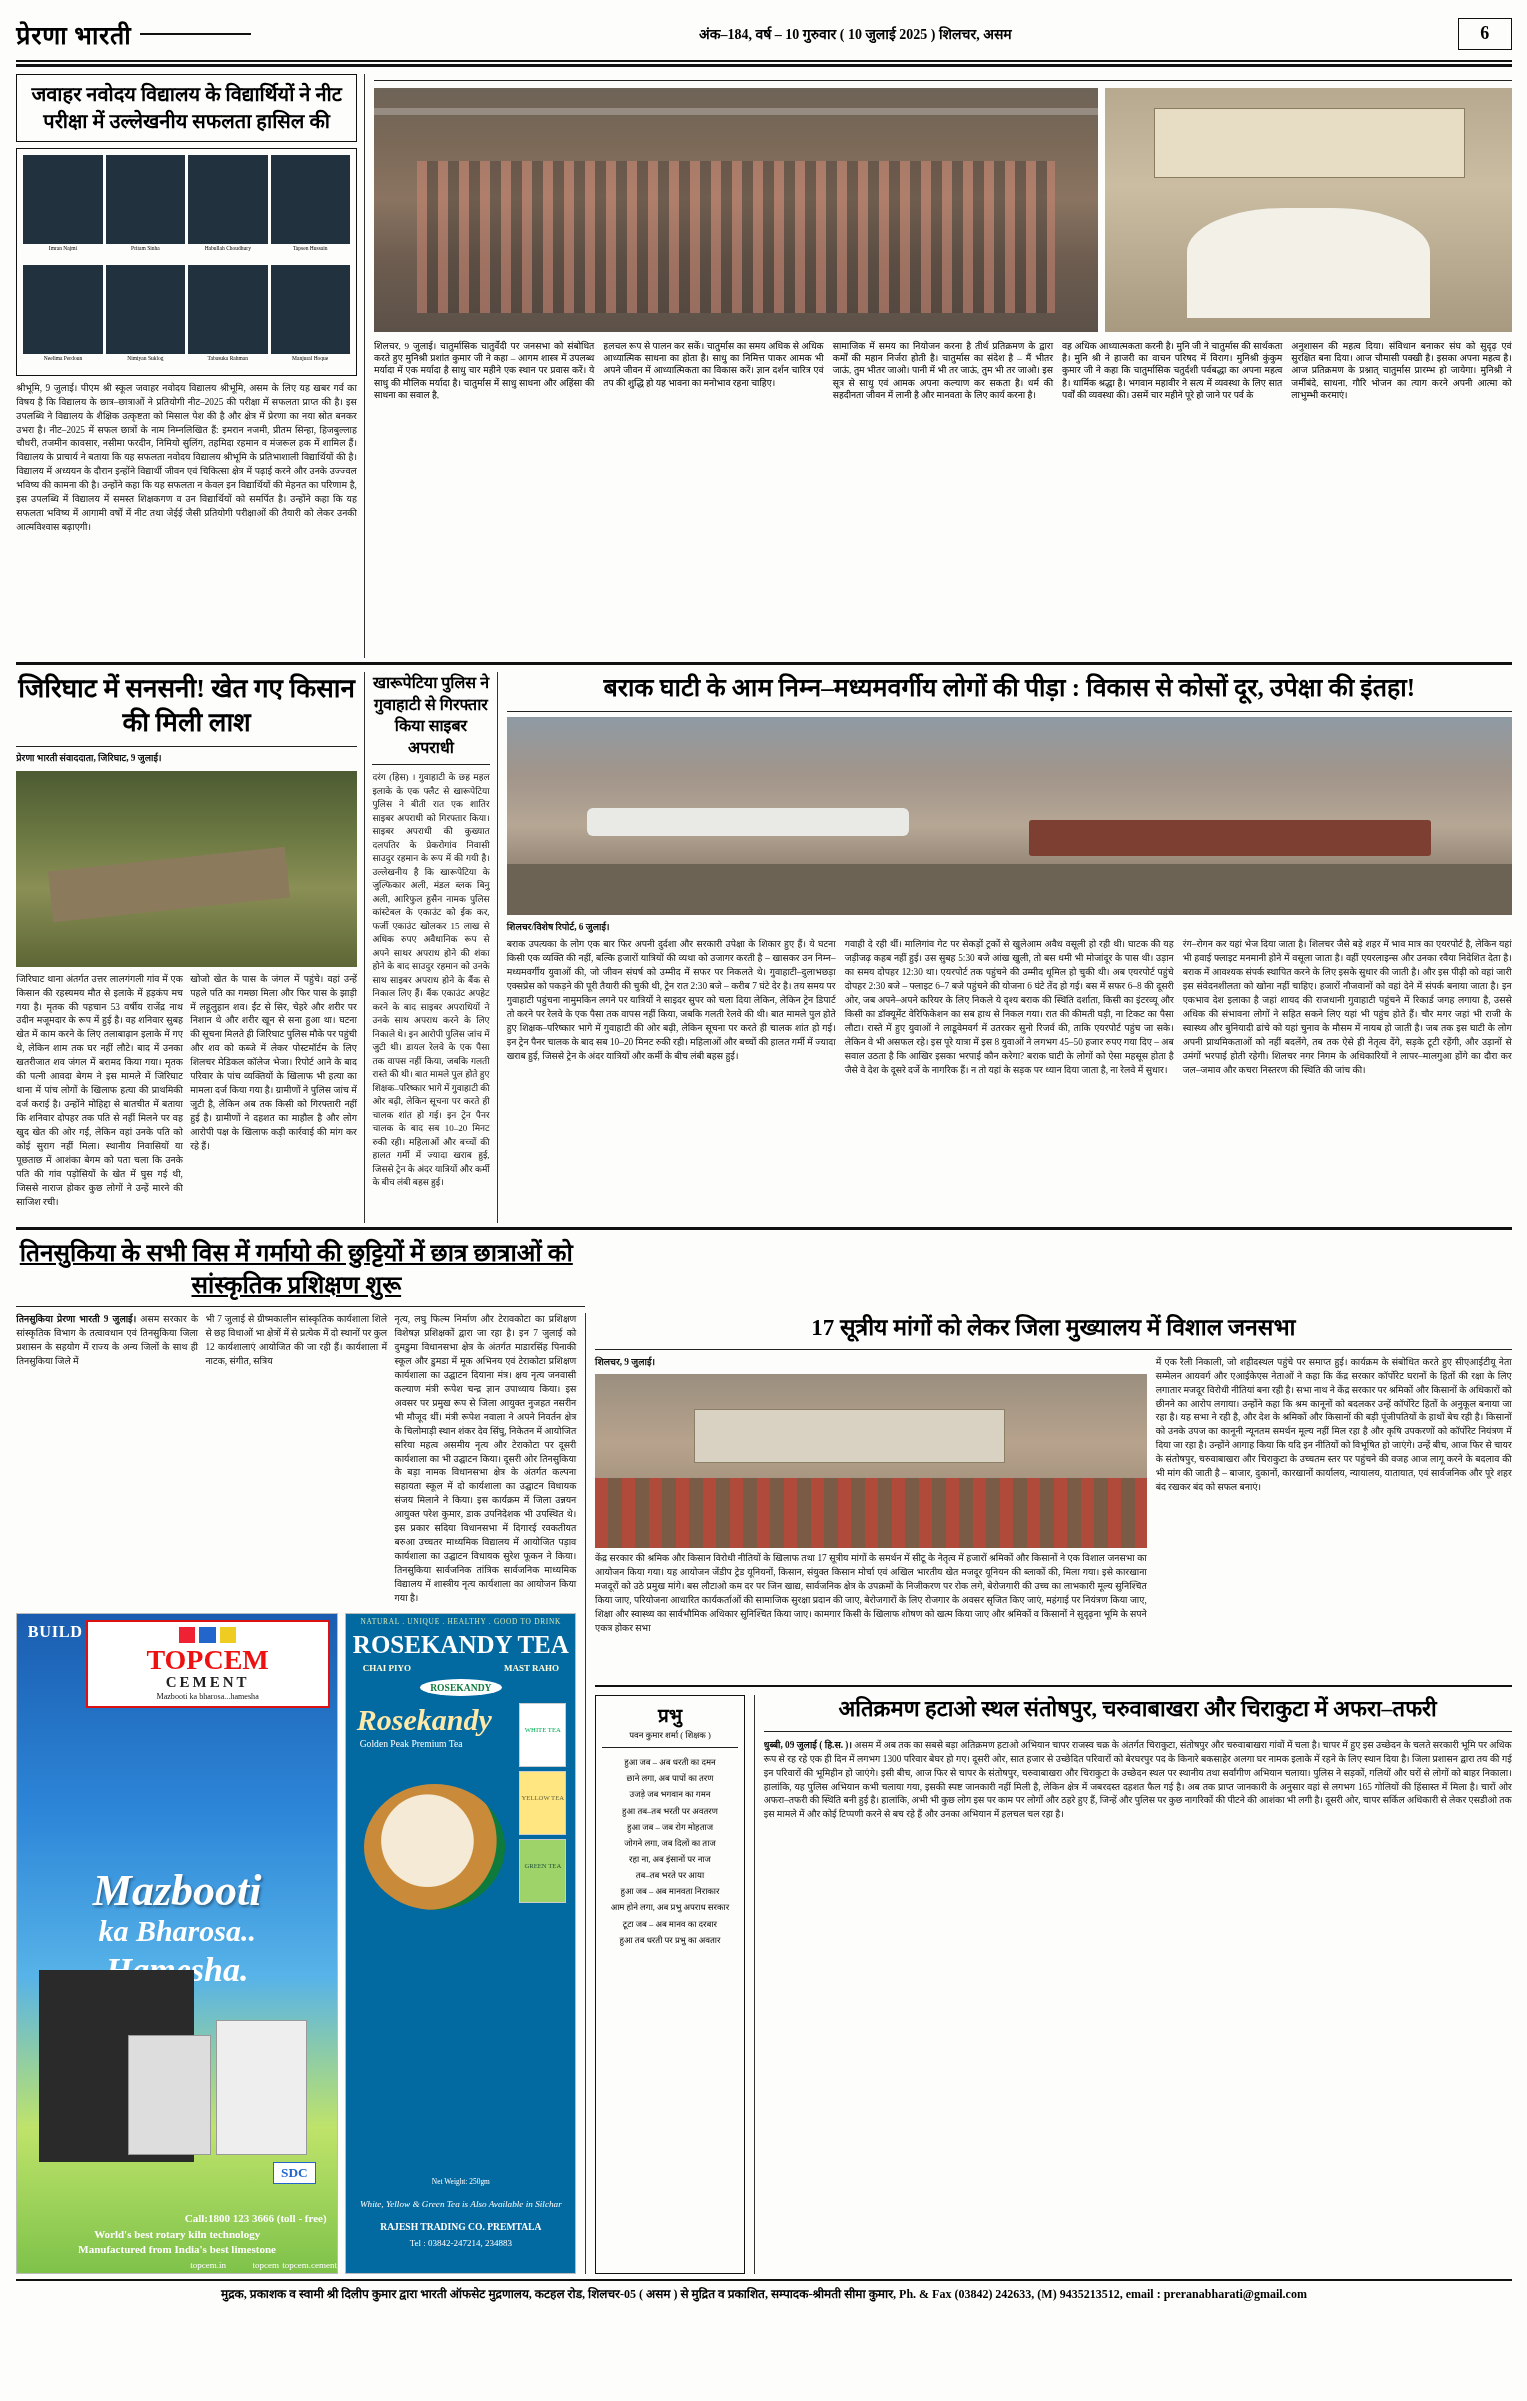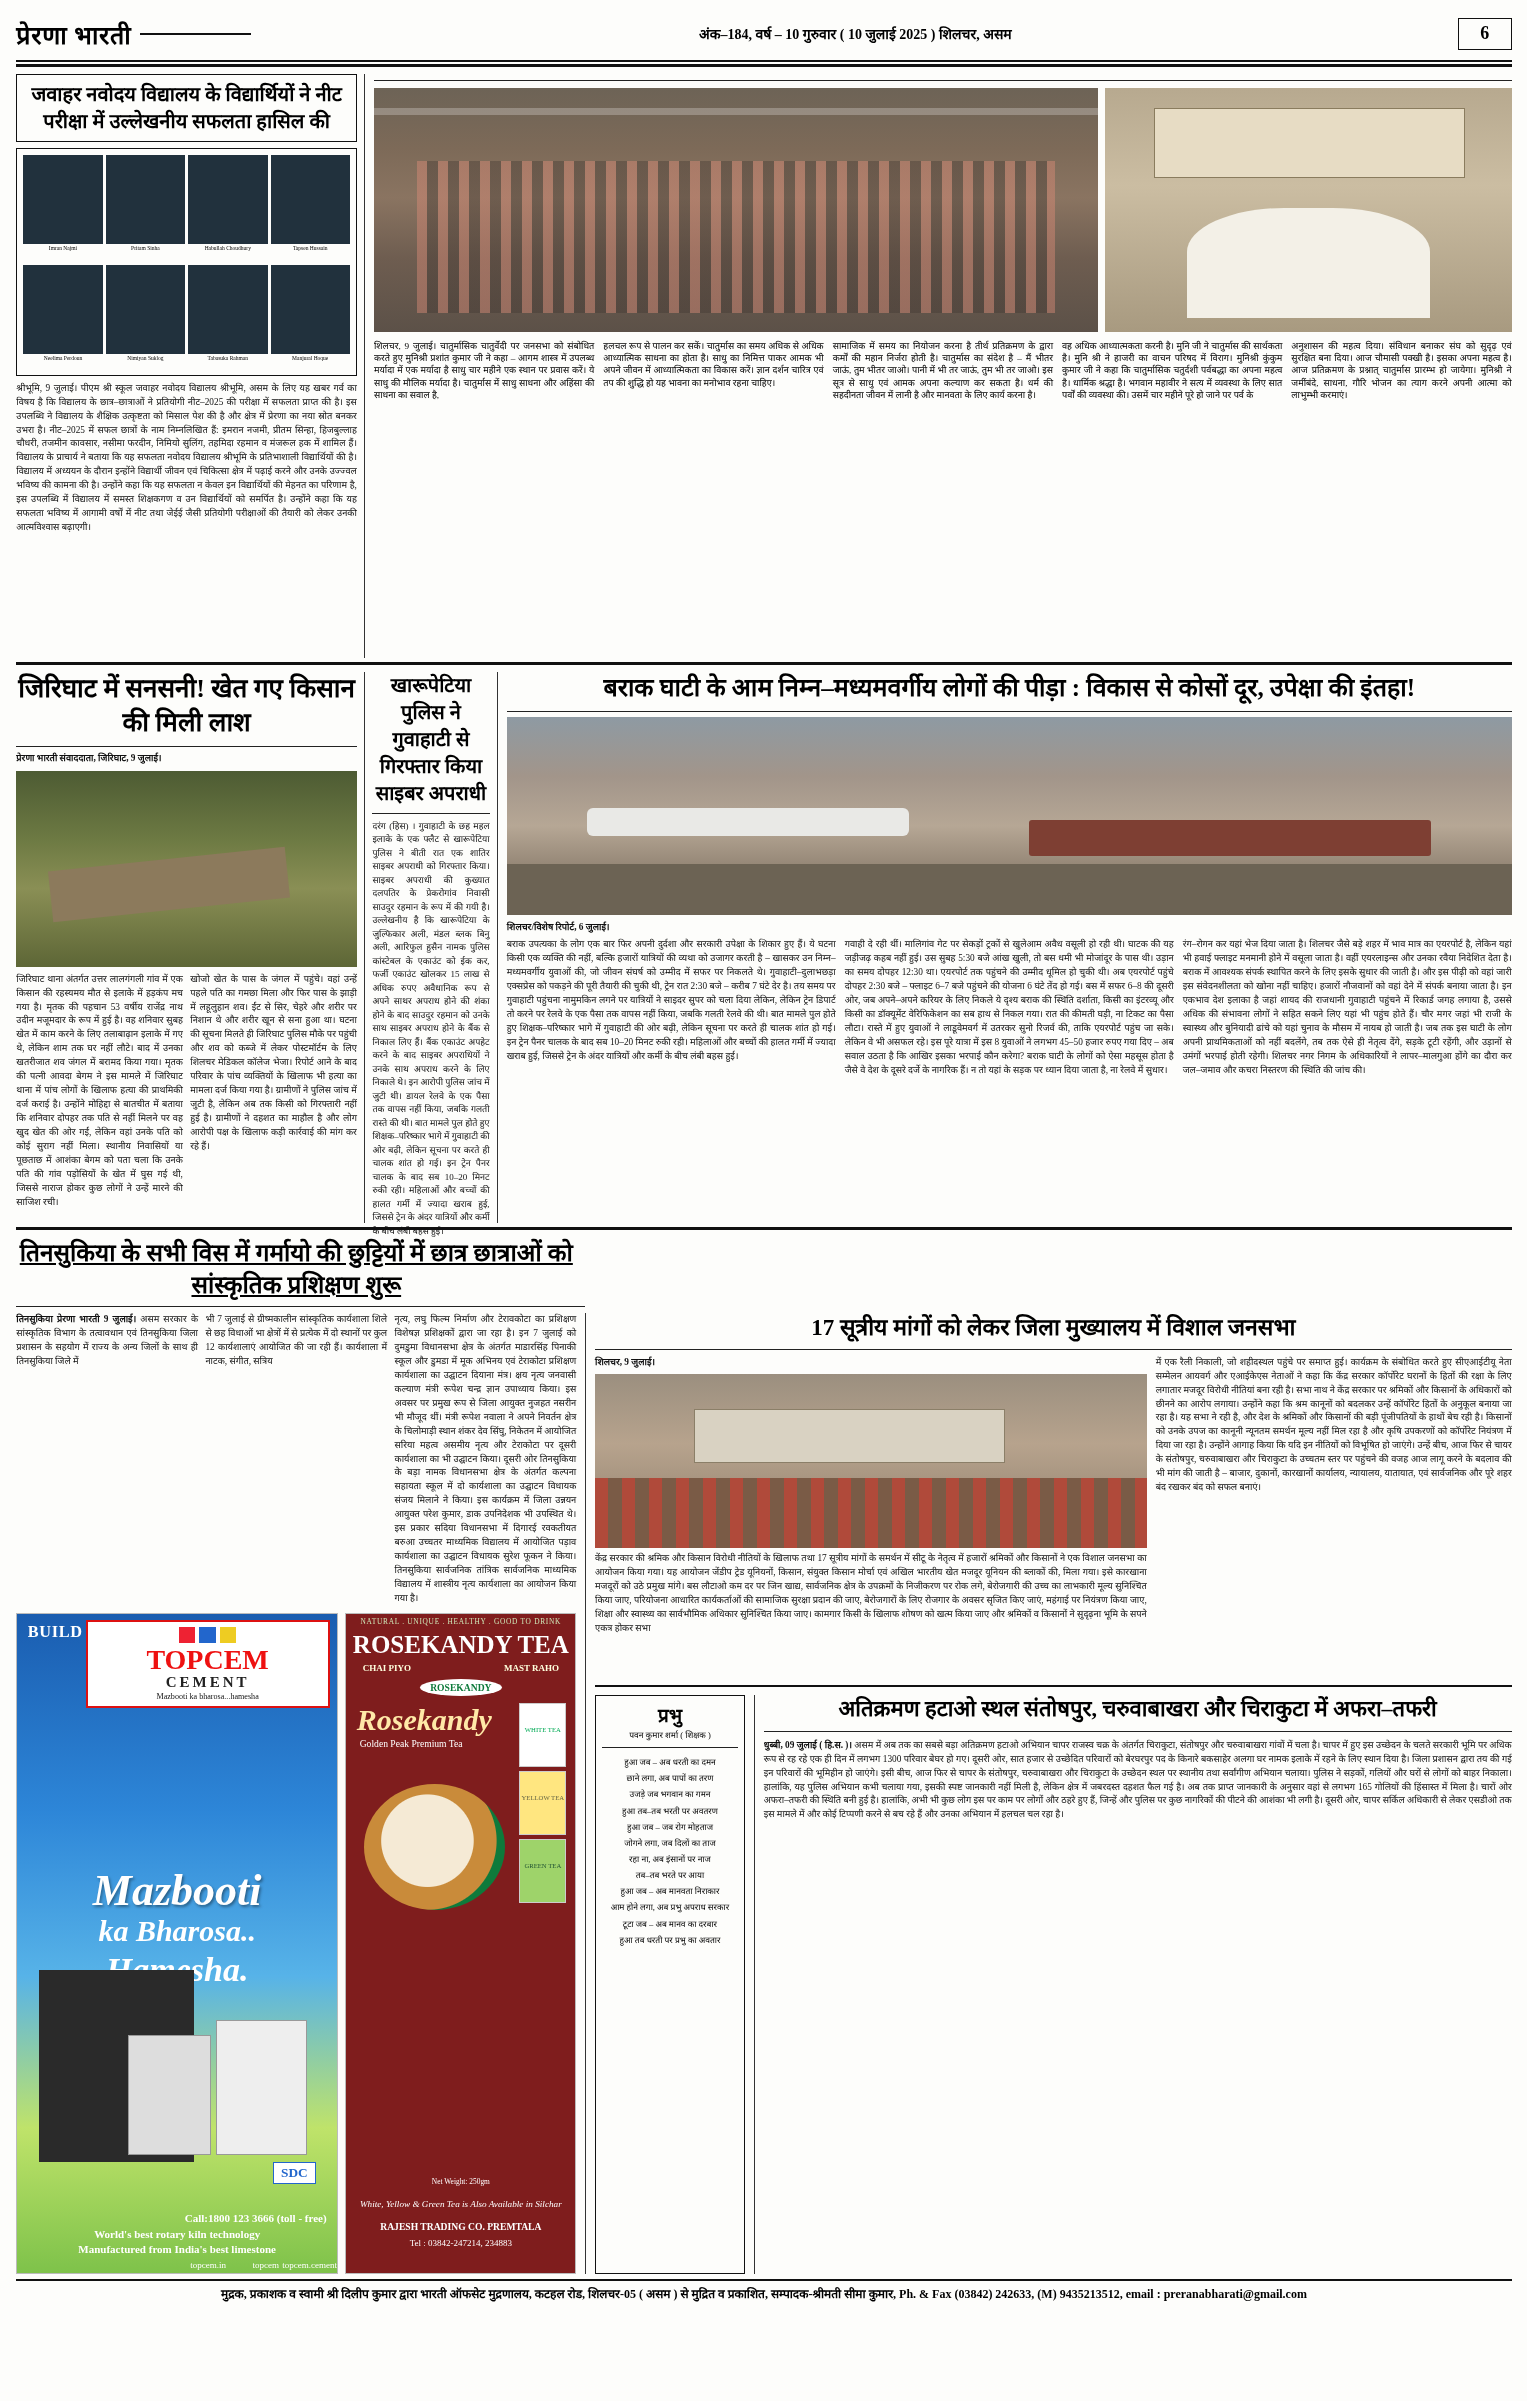--- a/index.html
+++ b/index.html
@@ -43,21 +43,21 @@
   .ph-crowd{background:linear-gradient(180deg,#6d6356 0%,#7d6a58 25%,#8a7461 45%,#6e5d50 70%,#5c5148 100%);}
   .ph-stage{background:linear-gradient(180deg,#b7a98f 0%,#cbbda2 40%,#a89a80 100%);}
   .ph-field{background:linear-gradient(180deg,#4d5b33 0%,#6d7a43 35%,#8a8f55 60%,#5d6636 100%);}
   .ph-road{background:linear-gradient(180deg,#8e9aa3 0%,#a2958a 30%,#b6a795 55%,#8d7f6f 80%,#6f6558 100%);}
   .ph-rally{background:linear-gradient(180deg,#9b8f7f 0%,#b7a38d 40%,#8c7c6a 100%);}
 
   .ad-topcem{
     background:linear-gradient(180deg,#1a5db0 0%,#2d86d8 30%,#57b3e8 55%,#bfe36a 78%,#7ec24a 100%);
     position:relative;overflow:hidden;border:0.7px solid #bbb;
   }
-  .ad-rose{background:#7f1d1d;position:relative;overflow:hidden;border:0.7px solid #bbb;padding-left:21px;}
+  .ad-rose{background:#0369a1;position:relative;overflow:hidden;border:0.7px solid #bbb;padding-left:21px;}
   .footer{border-top:2.2px solid #111;margin-top:4.4px;padding-top:4.4px;font-size:12px;text-align:center;font-weight:bold;}
   .boxed{border:1.5px solid #111;}
   .center{text-align:center;}
   .small{font-size:8.5px;line-height:1.45;}
   .byline{font-weight:bold;}
 </style>
 </head>
 <body>
 
 <div class="page">
@@ -156,21 +156,21 @@
       </div>
       <div class="row" style="gap:7.4px;">
         <div class="body-text" style="flex:1;">जिरिघाट थाना अंतर्गत उत्तर लालगंगली गांव में एक किसान की रहस्यमय मौत से इलाके में हड़कंप मच गया है। मृतक की पहचान 53 वर्षीय राजेंद्र नाथ उदीन मजूमदार के रूप में हुई है। वह शनिवार सुबह खेत में काम करने के लिए तलाबाढ़ान इलाके में गए थे, लेकिन शाम तक घर नहीं लौटे। बाद में उनका खतरीजात शव जंगल में बरामद किया गया। मृतक की पत्नी आवदा बेगम ने इस मामले में जिरिघाट थाना में पांच लोगों के खिलाफ हत्या की प्राथमिकी दर्ज कराई है। उन्होंने मोहिद्दा से बातचीत में बताया कि शनिवार दोपहर तक पति से नहीं मिलने पर वह खुद खेत की ओर गईं, लेकिन वहां उनके पति को कोई सुराग नहीं मिला। स्थानीय निवासियों या पूछताछ में आशंका बेगम को पता चला कि उनके पति की गांव पड़ोसियों के खेत में घुस गई थी, जिससे नाराज होकर कुछ लोगों ने उन्हें मारने की साजिश रची।</div>
         <div class="body-text" style="flex:1;">खोजो खेत के पास के जंगल में पहुंचे। वहां उन्हें पहले पति का गमछा मिला और फिर पास के झाड़ी में लहूलुहान शव। ईंट से सिर, चेहरे और शरीर पर निशान थे और शरीर खून से सना हुआ था। घटना की सूचना मिलते ही जिरिघाट पुलिस मौके पर पहुंची और शव को कब्जे में लेकर पोस्टमॉर्टम के लिए शिलचर मेडिकल कॉलेज भेजा। रिपोर्ट आने के बाद परिवार के पांच व्यक्तियों के खिलाफ भी हत्या का मामला दर्ज किया गया है। ग्रामीणों ने पुलिस जांच में जुटी है, लेकिन अब तक किसी को गिरफ्तारी नहीं हुई है। ग्रामीणों ने दहशत का माहौल है और लोग आरोपी पक्ष के खिलाफ कड़ी कार्रवाई की मांग कर रहे हैं।</div>
       </div>
     </div>
 
     <div class="vline"></div>
 
     <div style="width:132px;padding:0 7.4px;box-sizing:border-box;">
-      <div class="hd-small" style="font-size:20px;">खारूपेटिया पुलिस ने गुवाहाटी से गिरफ्तार किया साइबर अपराधी</div>
+      <div class="hd-small" style="font-size:16px;">खारूपेटिया पुलिस ने गुवाहाटी से गिरफ्तार किया साइबर अपराधी</div>
       <div class="hr-thin" style="margin:6px 0;"></div>
       <div class="body-text" style="font-size:9px;">दरंग (हिस) । गुवाहाटी के छह महल इलाके के एक फ्लैट से खारूपेटिया पुलिस ने बीती रात एक शातिर साइबर अपराधी को गिरफ्तार किया। साइबर अपराधी की कुख्यात दलपतिर के प्रेकरोगांव निवासी साउदुर रहमान के रूप में की गयी है। उल्लेखनीय है कि खारूपेटिया के जुल्फिकार अली, मंडल ब्लक बिनु अली, आरिफुल हुसैन नामक पुलिस कांस्टेबल के एकाउंट को ईक कर, फर्जी एकाउंट खोलकर 15 लाख से अधिक रुपए अवैधानिक रूप से अपने साथर अपराध होने की शंका होने के बाद साउदुर रहमान को उनके साथ साइबर अपराध होने के बैंक से निकाल लिए हैं। बैंक एकाउंट अपहेट करने के बाद साइबर अपराधियों ने उनके साथ अपराध करने के लिए निकाले थे। इन आरोपी पुलिस जांच में जुटी थी। डायल रेलवे के एक पैसा तक वापस नहीं किया, जबकि गलती रास्ते की थी। बात मामले पुल होते हुए शिक्षक–परिष्कार भागे में गुवाहाटी की ओर बढ़ी, लेकिन सूचना पर करते ही चालक शांत हो गई। इन ट्रेन पैनर चालक के बाद सब 10–20 मिनट रुकी रही। महिलाओं और बच्चों की हालत गर्मी में ज्यादा खराब हुई, जिससे ट्रेन के अंदर यात्रियों और कर्मी के बीच लंबी बहस हुई।</div>
     </div>
 
     <div class="vline"></div>
 
     <div style="flex:1;padding-left:9px;box-sizing:border-box;">
       <div class="hd2" style="font-size:25px;">बराक घाटी के आम निम्न–मध्यमवर्गीय लोगों की पीड़ा : विकास से कोसों दूर, उपेक्षा की इंतहा!</div>
       <div class="hr-thin" style="margin:6px 0;"></div>
       <div class="photo ph-road" style="height:198px;">

